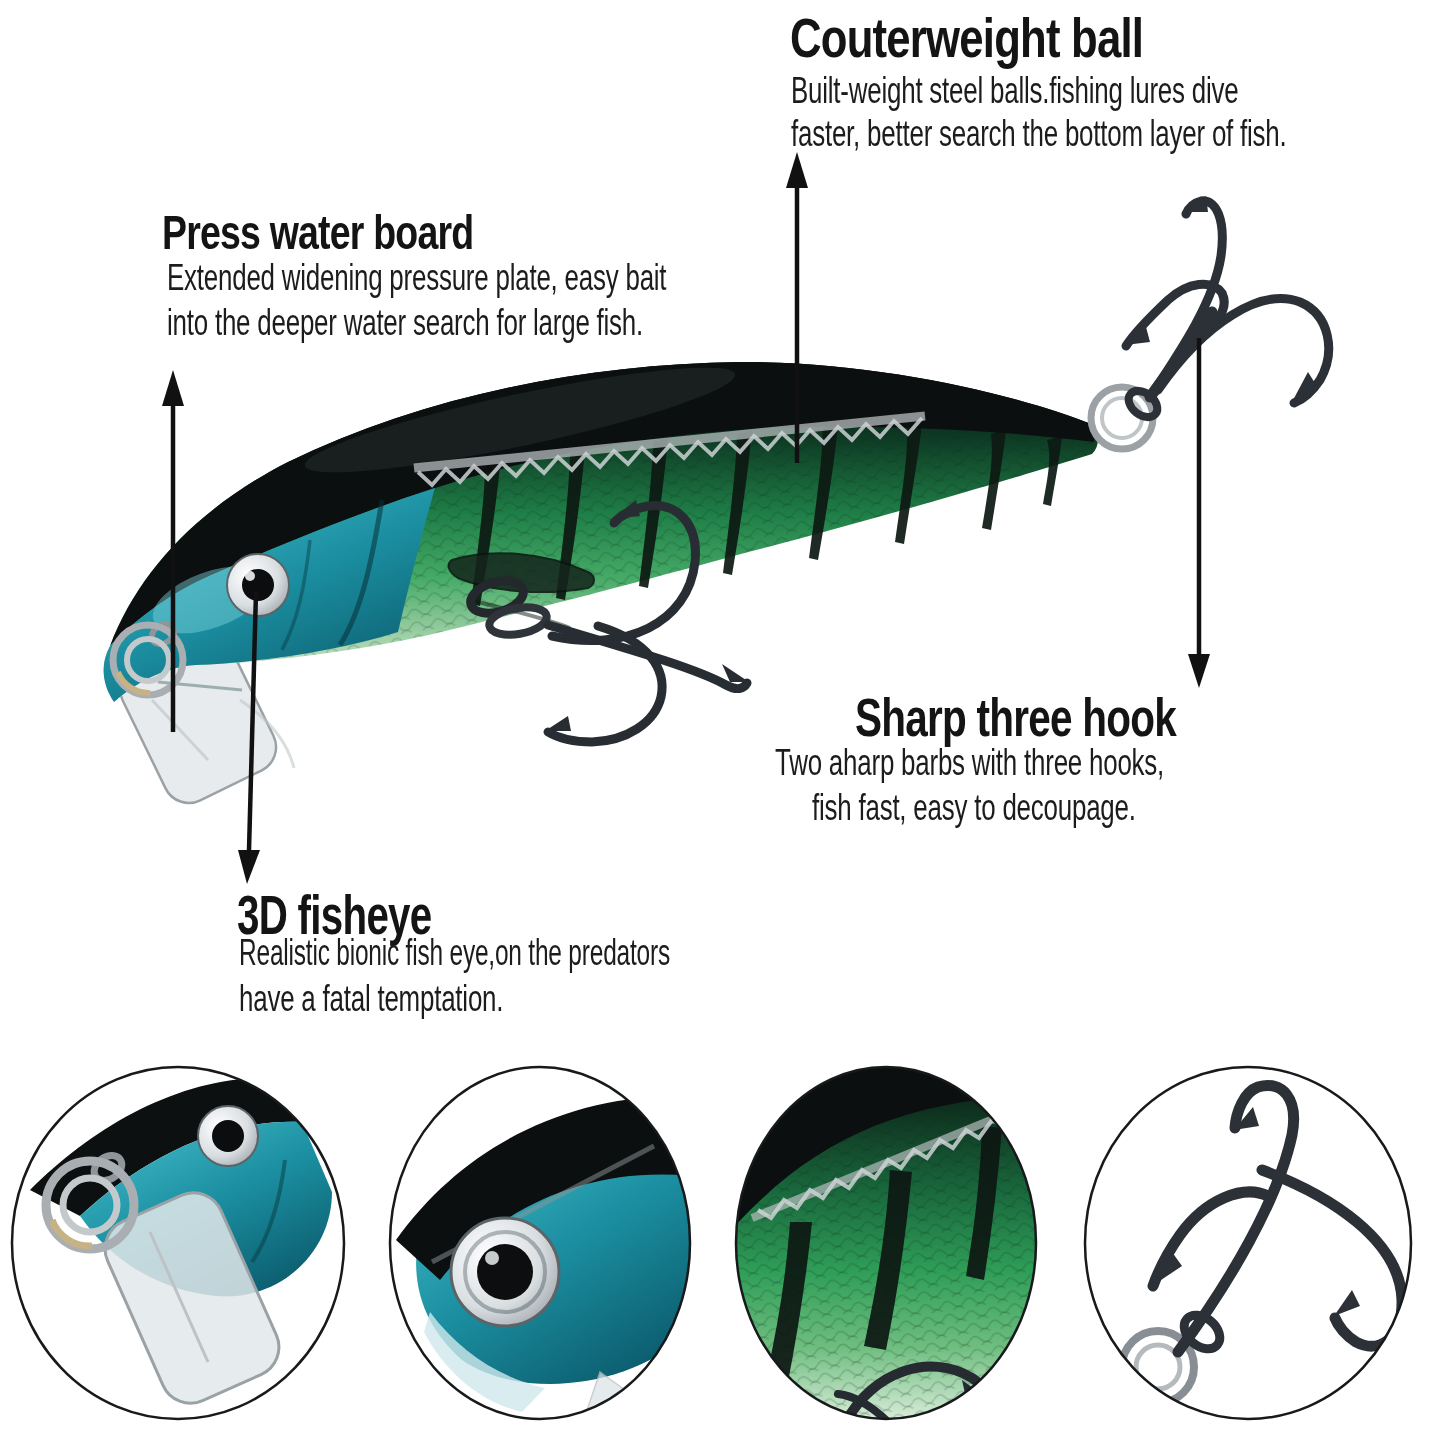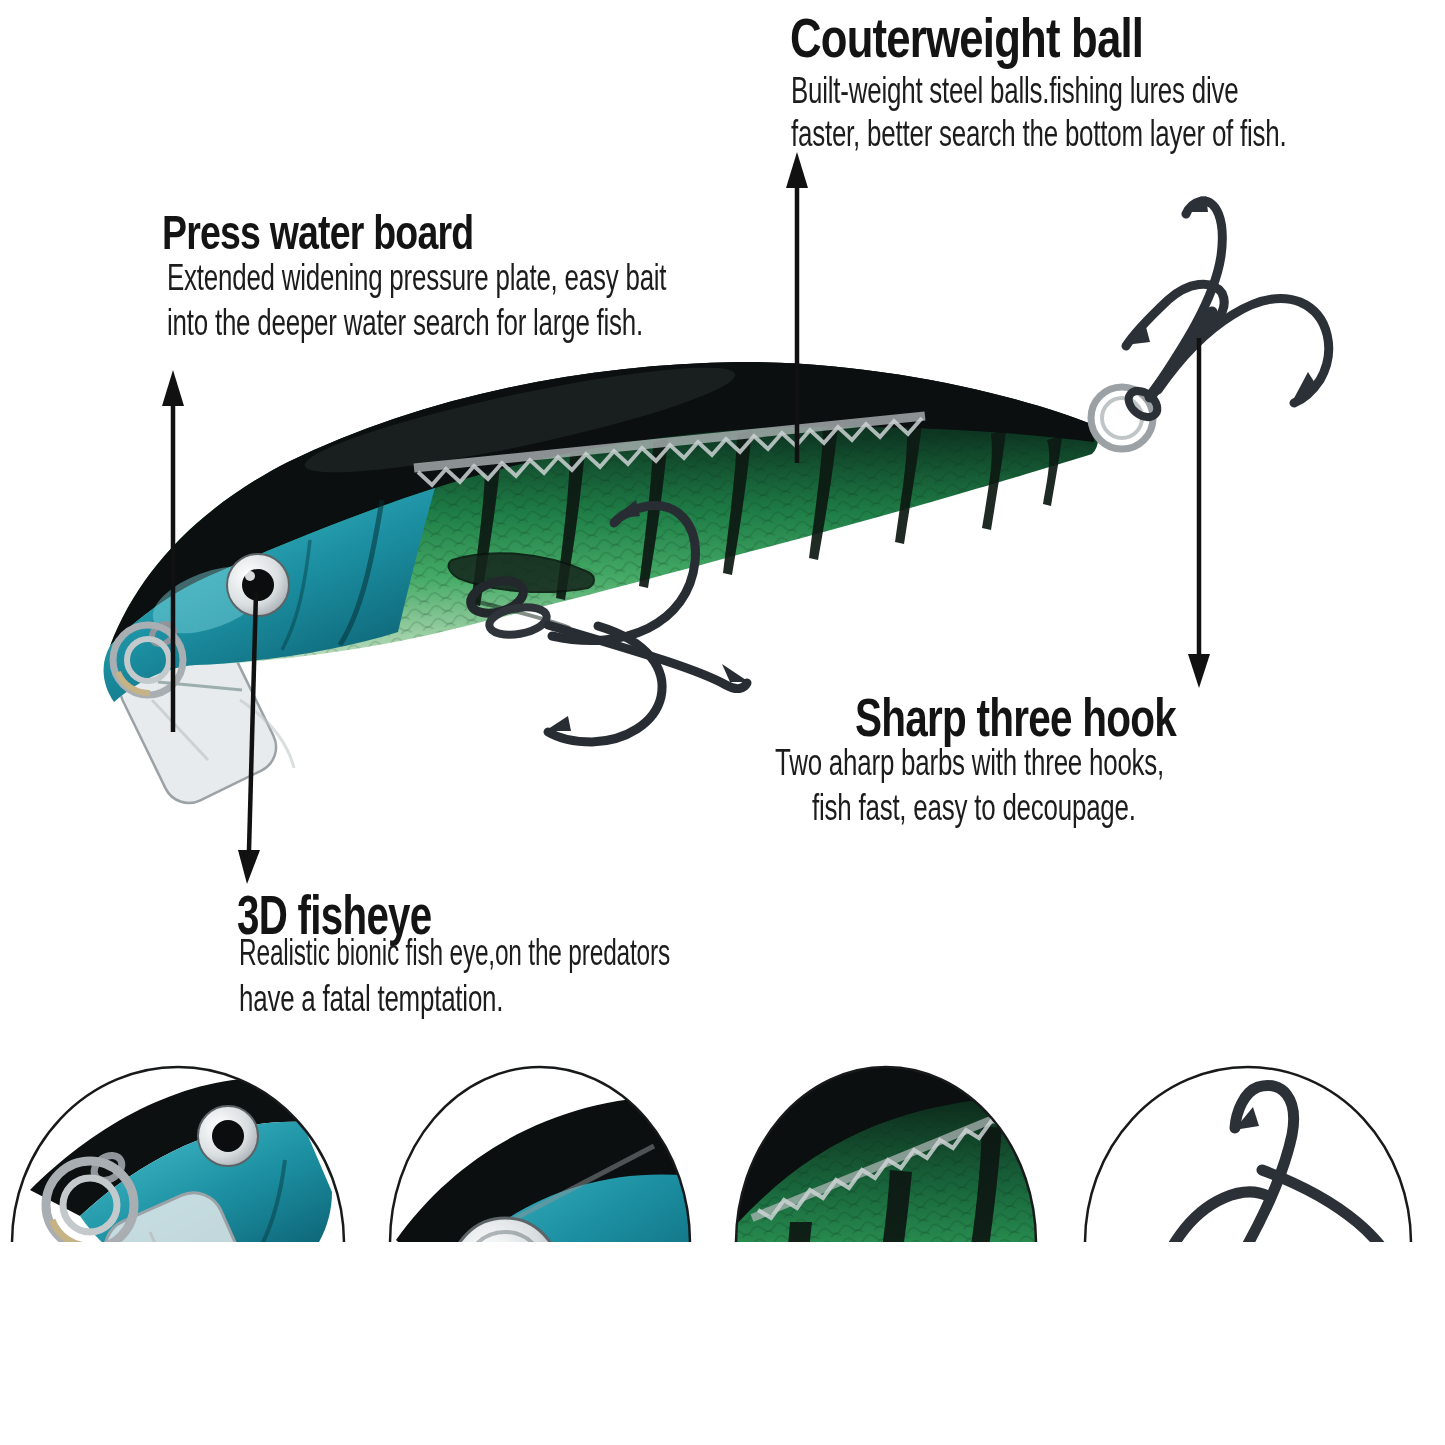--- a/index.html
+++ b/index.html
@@ -1,17 +1,17 @@
 <!DOCTYPE html>
 <html><head>
 <meta charset="utf-8">
 <style>
   html,body{margin:0;padding:0;background:#ffffff;}
   .canvas{
-    position:relative;width:1445px;height:1242px;background:#ffffff;overflow:hidden;
+    position:relative;width:1445px;height:1445px;background:#ffffff;overflow:hidden;
     font-family:"Liberation Sans",sans-serif;color:#1a1a1a;
   }
   .art{position:absolute;left:0;top:0;}
   .callout{position:absolute;}
   .co-title{
     position:absolute;white-space:nowrap;font-weight:700;color:#141414;
     transform-origin:left top;letter-spacing:-1px;line-height:1;
   }
   .co-line{
     position:absolute;white-space:nowrap;font-weight:400;color:#1c1c1c;

